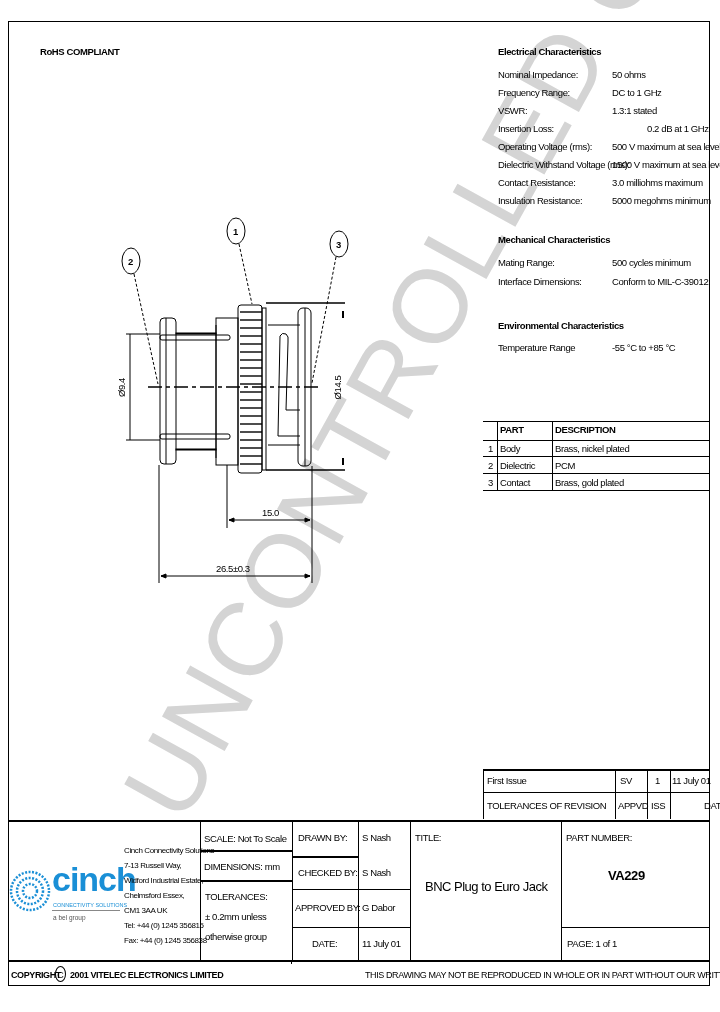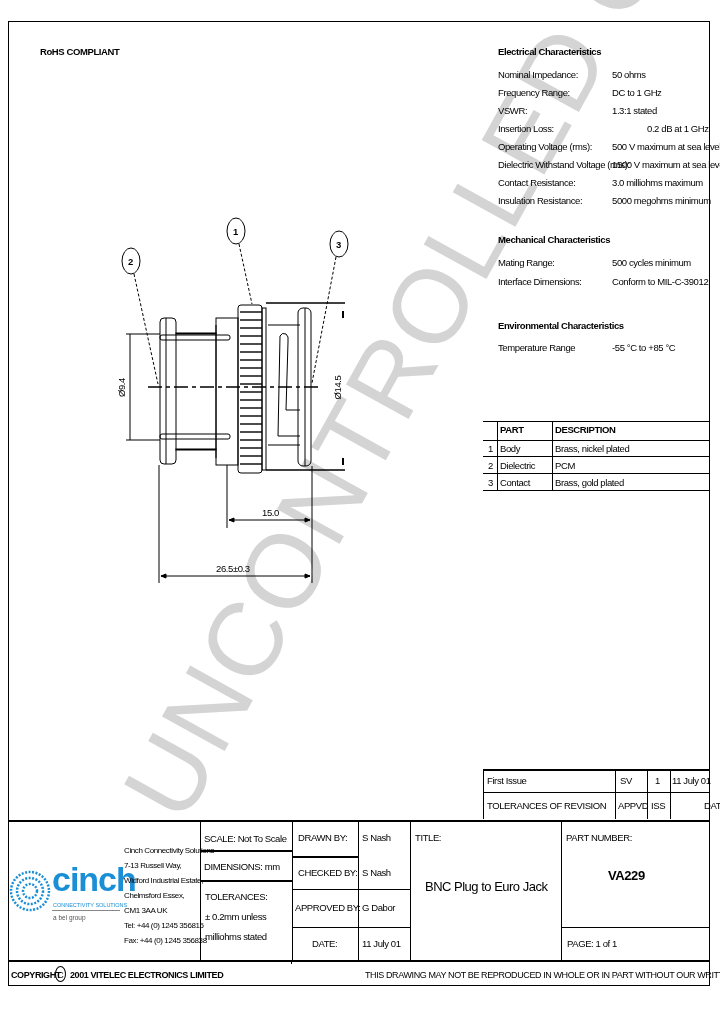--- a/index.html
+++ b/index.html
@@ -215,21 +215,21 @@
   <div class="t" style="left:124px;top:875px;font-size:8px;">Widford Industrial Estate,</div>
   <div class="t" style="left:124px;top:890px;font-size:8px;">Chelmsford Essex,</div>
   <div class="t" style="left:124px;top:905px;font-size:8px;">CM1 3AA UK</div>
   <div class="t" style="left:124px;top:920px;font-size:8px;">Tel: +44 (0) 1245 356815</div>
   <div class="t" style="left:124px;top:935px;font-size:8px;">Fax: +44 (0) 1245 356838</div>
 
   <div class="t" style="left:204px;top:833px;">SCALE: Not To Scale</div>
   <div class="t" style="left:204px;top:861px;">DIMENSIONS: mm</div>
   <div class="t" style="left:205px;top:891px;">TOLERANCES:</div>
   <div class="t" style="left:205px;top:911px;">± 0.2mm unless</div>
-  <div class="t" style="left:205px;top:931px;">milliohms stated</div>
+  <div class="t" style="left:205px;top:931px;">otherwise group</div>
 
   <div class="t" style="left:298px;top:832px;">DRAWN BY:</div>
   <div class="t" style="left:362px;top:832px;">S Nash</div>
   <div class="t" style="left:298px;top:867px;">CHECKED BY:</div>
   <div class="t" style="left:362px;top:867px;">S Nash</div>
   <div class="t" style="left:295px;top:902px;">APPROVED BY:</div>
   <div class="t" style="left:362px;top:902px;">G Dabor</div>
   <div class="t" style="left:312px;top:938px;">DATE:</div>
   <div class="t" style="left:362px;top:938px;">11 July 01</div>
 

